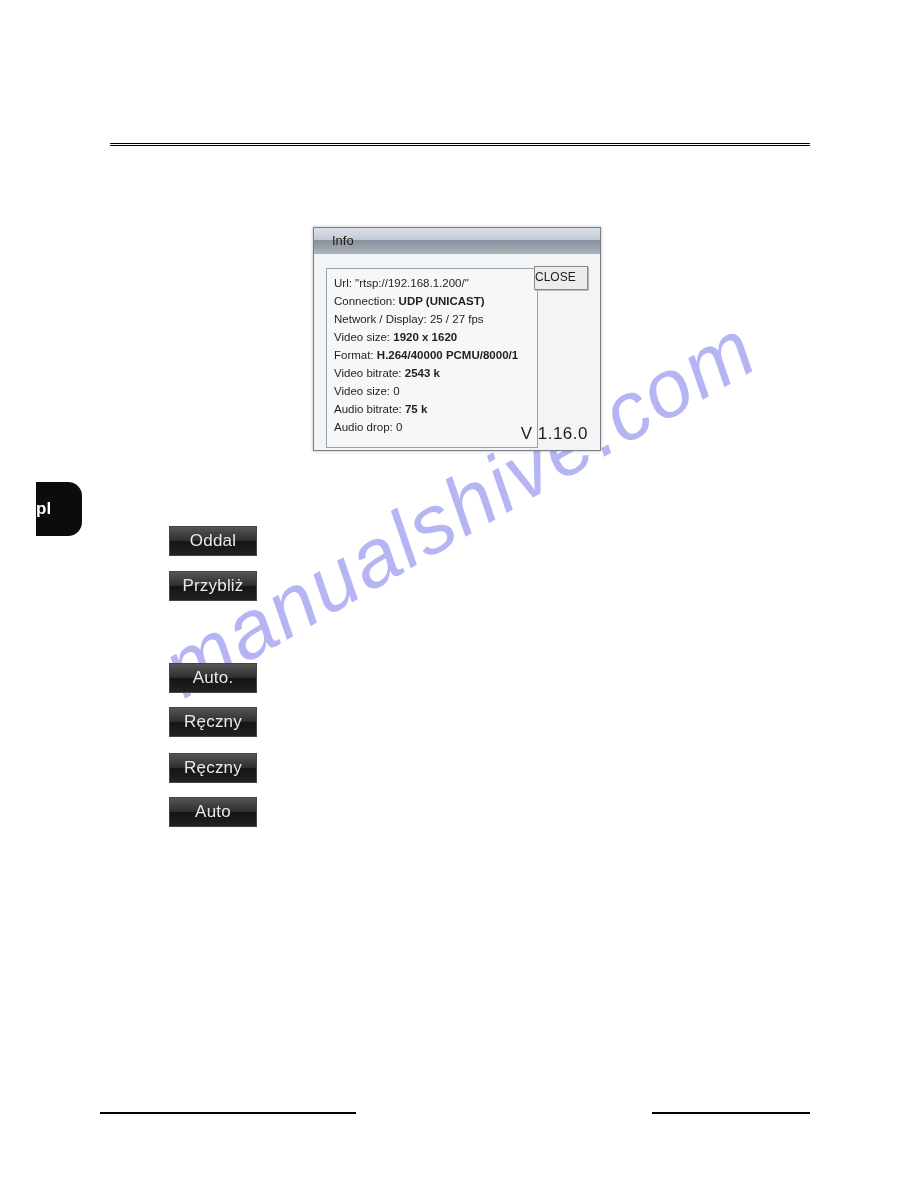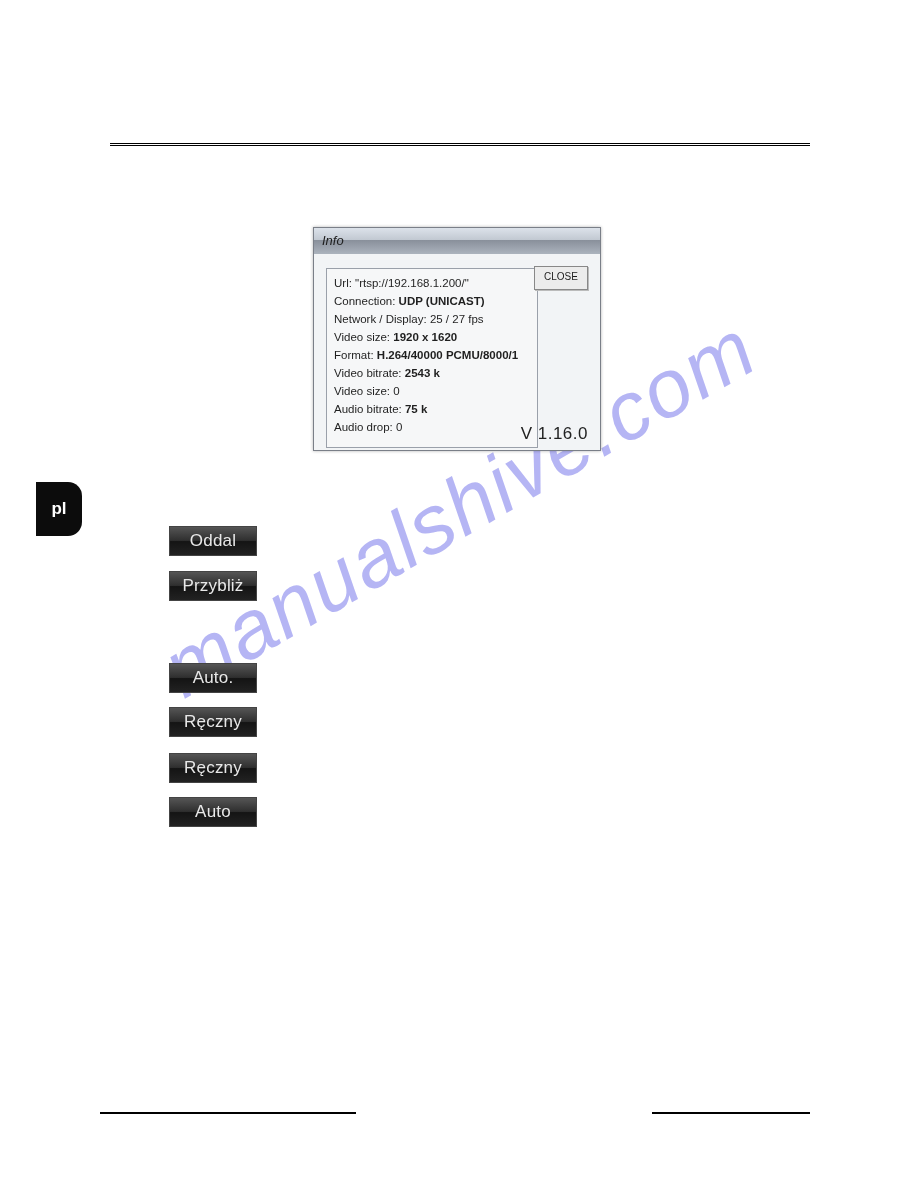--- a/index.html
+++ b/index.html
@@ -43,25 +43,24 @@
     width: 286px;
     height: 222px;
     border: 1px solid #7a7f88;
     background: #e9eef3;
     box-shadow: 0 0 3px rgba(0,0,0,0.3);
   }
   .dialog-titlebar {
     height: 26px;
     background: linear-gradient(to bottom, #dce2ea 0%, #c2c9d2 45%, #888f9a 46%, #abb3bd 100%);
     border-bottom: 1px solid #99a0aa;
-    padding-left: 8px;
+    padding-left: 18px;
     line-height: 25px;
     font-size: 13px;
     color: #1d1d1d;
-    font-style: italic;
   }
   .dialog-body {
     position: absolute;
     inset: 26px 0 0 0;
     background: #f2f4f6;
   }
   .info-box {
     position: absolute;
     left: 12px;
     top: 14px;
@@ -76,22 +75,21 @@
   }
   .info-box b { font-weight: 700; }
   .close-btn {
     position: absolute;
     right: 12px;
     top: 12px;
     width: 52px;
     height: 22px;
     border: 1px solid #888;
     background: #ececec;
-    font-size: 10px;
-    text-align: center;
+    font-size: 12px;
     line-height: 20px;
     color: #1d1d1d;
     box-shadow: 1px 1px 0 #bbb;
     cursor: pointer;
   }
   .version {
     position: absolute;
     right: 12px;
     bottom: 6px;
     font-size: 17px;
@@ -104,21 +102,20 @@
     top: 482px;
     width: 46px;
     height: 54px;
     background: #0c0c0c;
     border-radius: 0 14px 14px 0;
     color: #fff;
     font-weight: 700;
     font-size: 17px;
     display: flex;
     align-items: center;
-    justify-content: center;
   }
   .btn-dark {
     display: inline-block;
     min-width: 74px;
     padding: 4px 6px;
     background: linear-gradient(to bottom,#555 0%,#2f2f2f 48%,#141414 52%,#222 100%);
     border: 1px solid #444;
     color: #e8e8e8;
     font-size: 17px;
     text-align: center;

